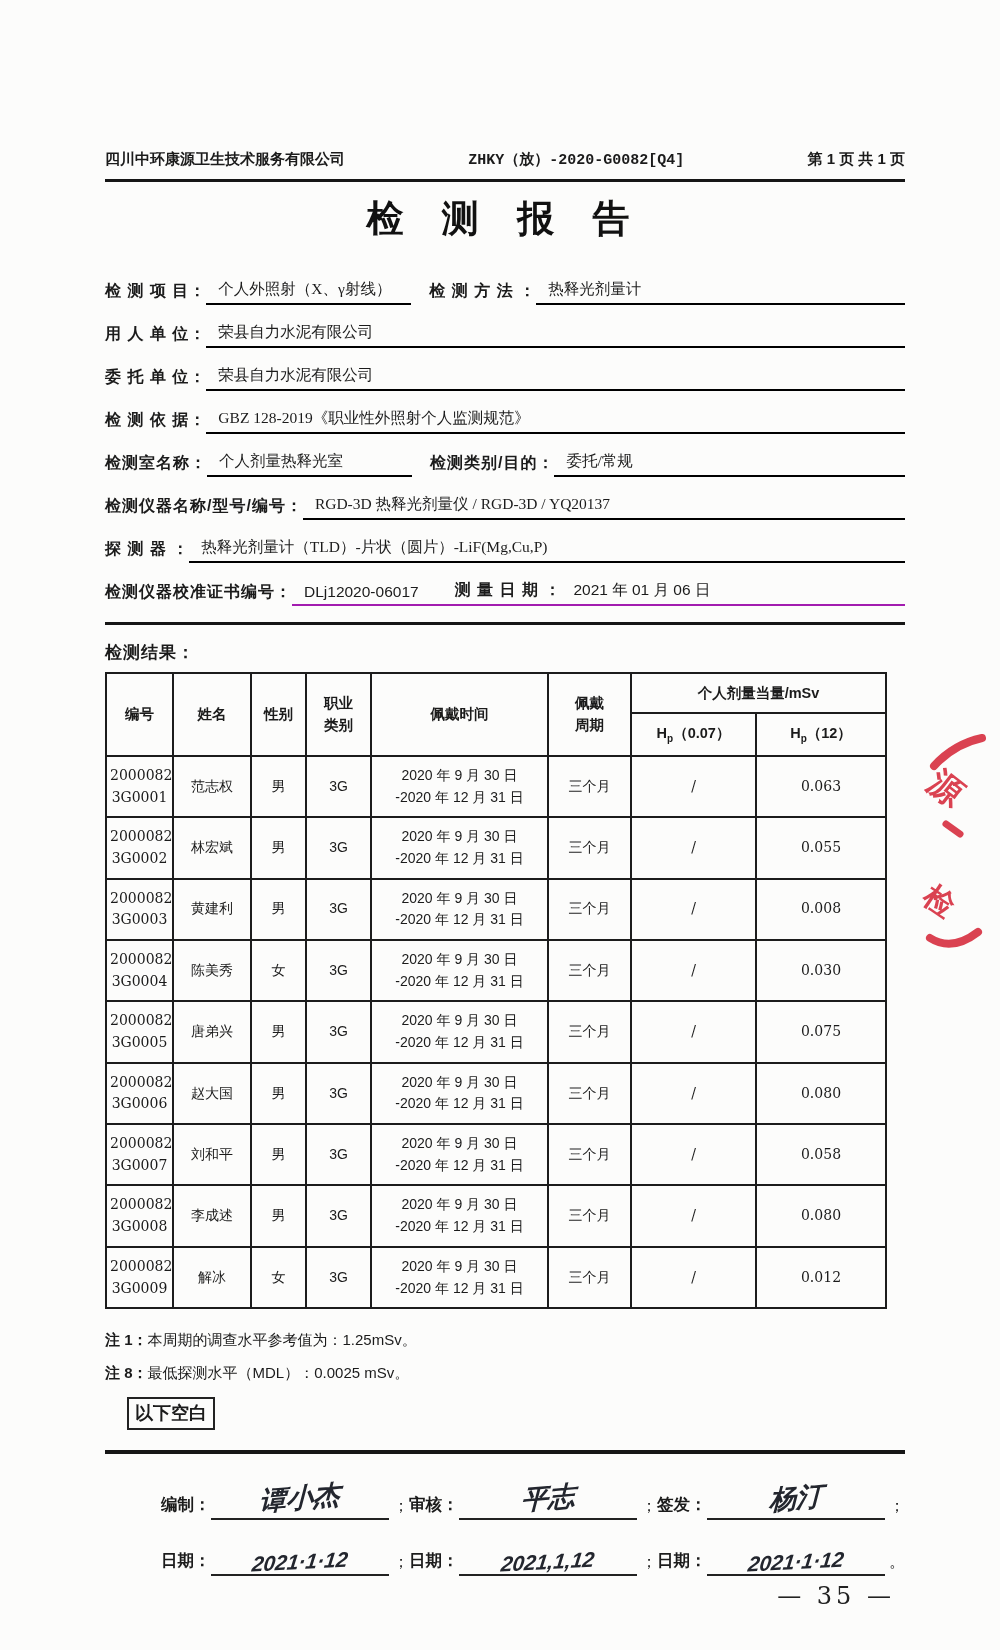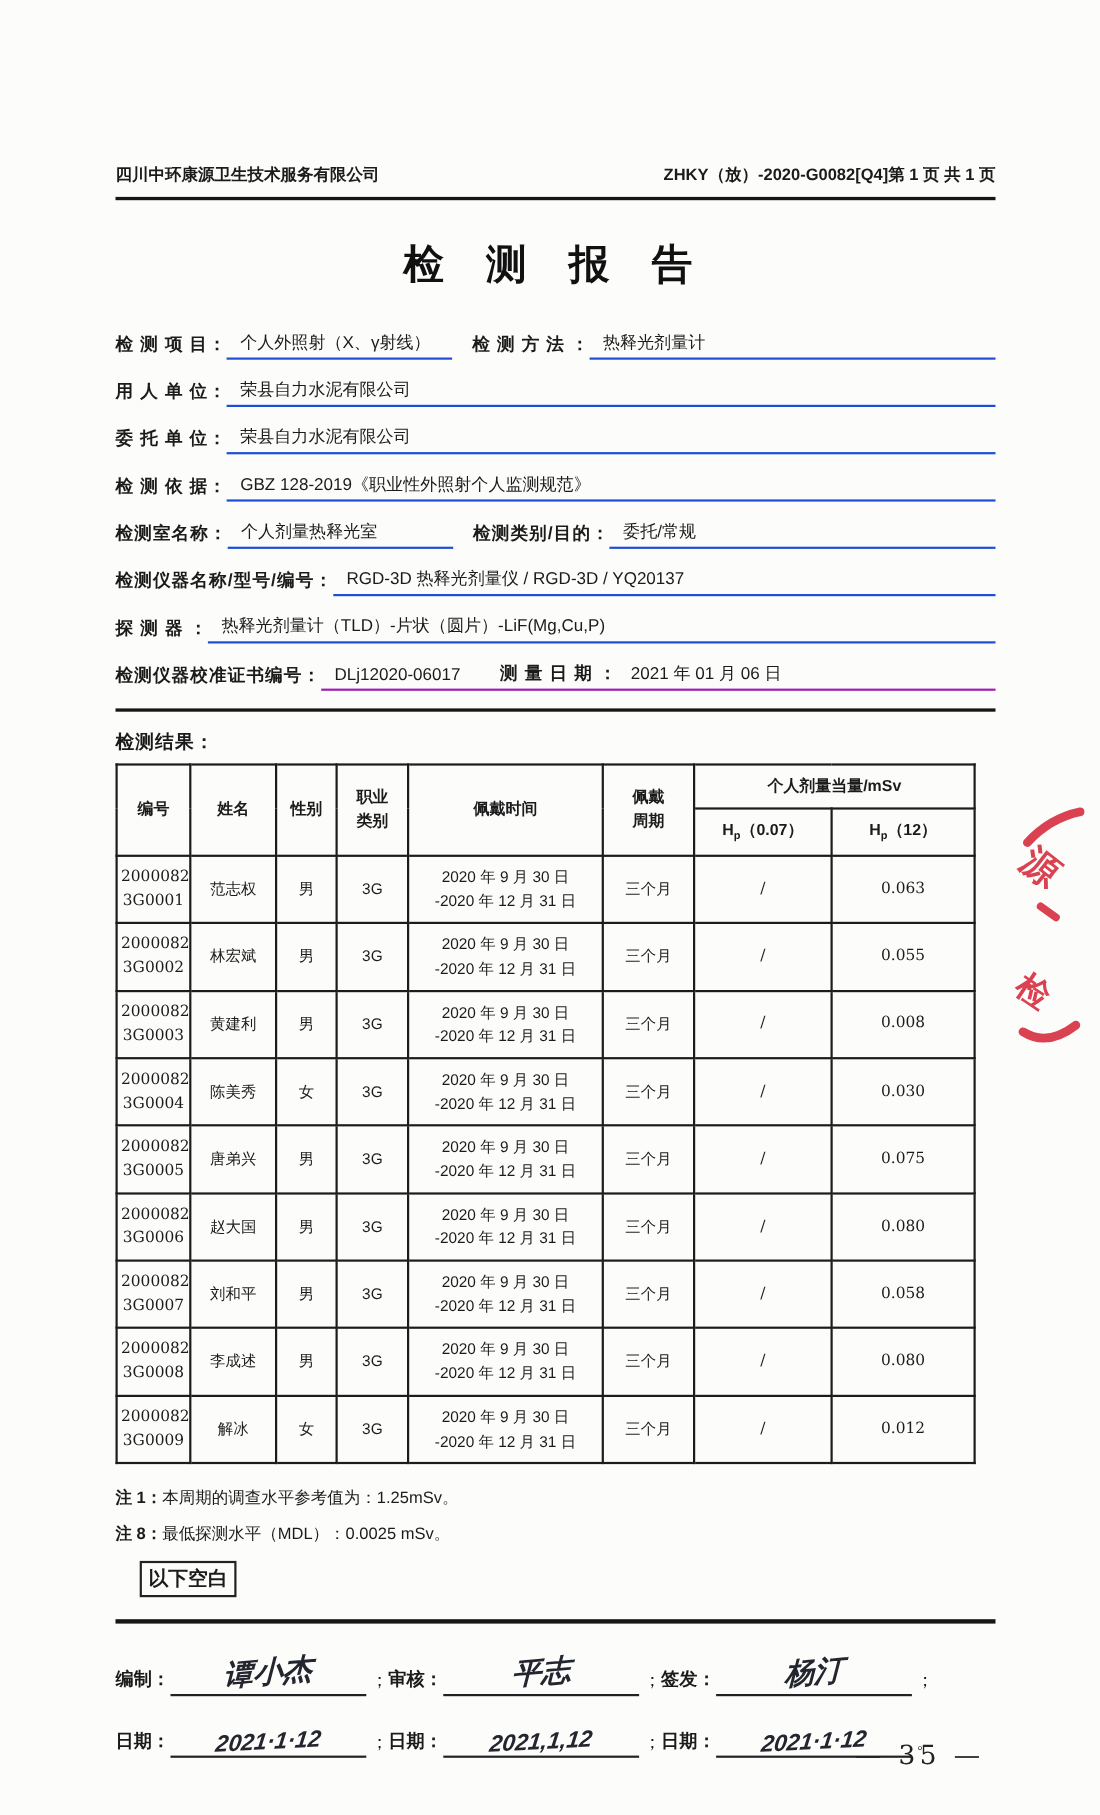--- a/index.html
+++ b/index.html
@@ -4,35 +4,35 @@
 <style>
   * { margin:0; padding:0; box-sizing:border-box; }
   body { background:#e8e8e8; font-family:"Liberation Sans","DejaVu Sans",sans-serif; }
   .page { position:relative; width:1000px; height:1650px; margin:0 auto; background:#fcfcfb;
           color:#1b1b1b; overflow:hidden; }
   .content { padding:150px 95px 0 105px; }
 
   
   .doc-header { display:flex; justify-content:space-between; align-items:baseline;
                 font-size:15px; font-weight:bold; }
-  .doc-header .mid { flex:1; text-align:right; font-weight:600; font-family:Liberation Sans, sans-serif; font-size:15px; }
+  .doc-header .mid { flex:1; text-align:center; font-weight:600; font-family:Liberation Mono, monospace; font-size:15px; }
   .hr { background:#161616; border:0; }
   .hr.h1 { height:3px; margin-top:10px; }
   .hr.h2 { height:3px; margin-top:16px; }
   .hr.h3 { height:4px; margin-top:20px; }
 
   .title { text-align:center; font-size:37px; font-weight:bold; letter-spacing:14px;
-           margin-top:34px; color:#111; }
+           margin-top:12px; color:#111; }
 
   
   .fields { margin-top:18px; }
   .frow { display:flex; align-items:flex-end; min-height:43px; font-size:15.5px; }
   .flabel { font-weight:bold; font-size:16px; white-space:nowrap; padding-bottom:3px; letter-spacing:1px; }
   .fvalue { padding:0 6px 3px 12px; white-space:nowrap; }
-  .underl { border-bottom:2px solid #1d4ed8; }
+  .underl { border-bottom:2px solid #000000;font-family:Liberation Serif, serif; }
   .grow { flex:1; }
   .fixedw { width:205px; }
   .flabel.second { margin-left:18px; }
   .sharedwrap { display:flex; flex:1; align-items:flex-end; border-bottom:2px solid #a21caf; }
   .sharedwrap .flabel { margin-left:30px; }
   .sharedwrap .fvalue { border-bottom:none; }
 
   
   .results-label { font-size:17px; font-weight:bold; margin-top:16px; letter-spacing:1px; }
   table.results { border-collapse:collapse; table-layout:fixed; width:780px; margin-top:8px; }
@@ -45,21 +45,21 @@
   sub.hp { font-size:10px; }
 
   
   .notes { margin-top:14px; font-size:15px; line-height:2.2; }
   .note-label { font-weight:bold; }
   .blank-box { display:inline-block; margin:8px 0 0 22px; border:2px solid #222;
                padding:2px 6px 3px 6px; font-weight:bold; font-size:18px; }
 
   
   .sig-area { margin-top:28px; }
-  .sig-row { display:flex; justify-content:flex-start; margin-bottom:30px; }
+  .sig-row { display:flex; justify-content:flex-end; margin-bottom:30px; }
   .sig-cell { display:flex; align-items:flex-end; width:31%; }
   .sig-label { font-weight:bold; font-size:16.5px; white-space:nowrap; padding-bottom:4px; }
   .sig-line { flex:1; border-bottom:2px solid #222; text-align:center; min-width:100px; }
   .hand { display:inline-block; font-size:27px; font-style:italic; font-weight:600;
           color:#23262e; transform:rotate(-5deg) skewX(-6deg); position:relative; top:-2px; }
   .hand.date { font-size:21px; transform:rotate(-3deg) skewX(-10deg); top:0; }
   .sig-punct { font-size:16px; padding:0 0 3px 4px; }
 
   
   .page-number { position:absolute; right:105px; bottom:40px; font-size:24px;

